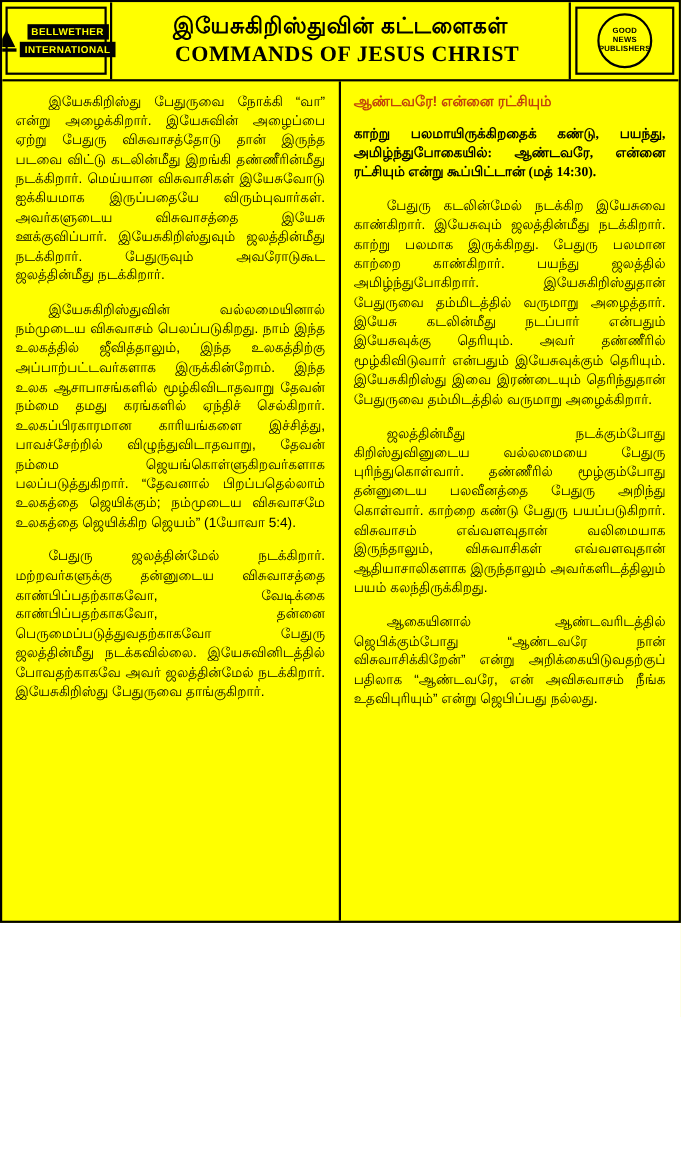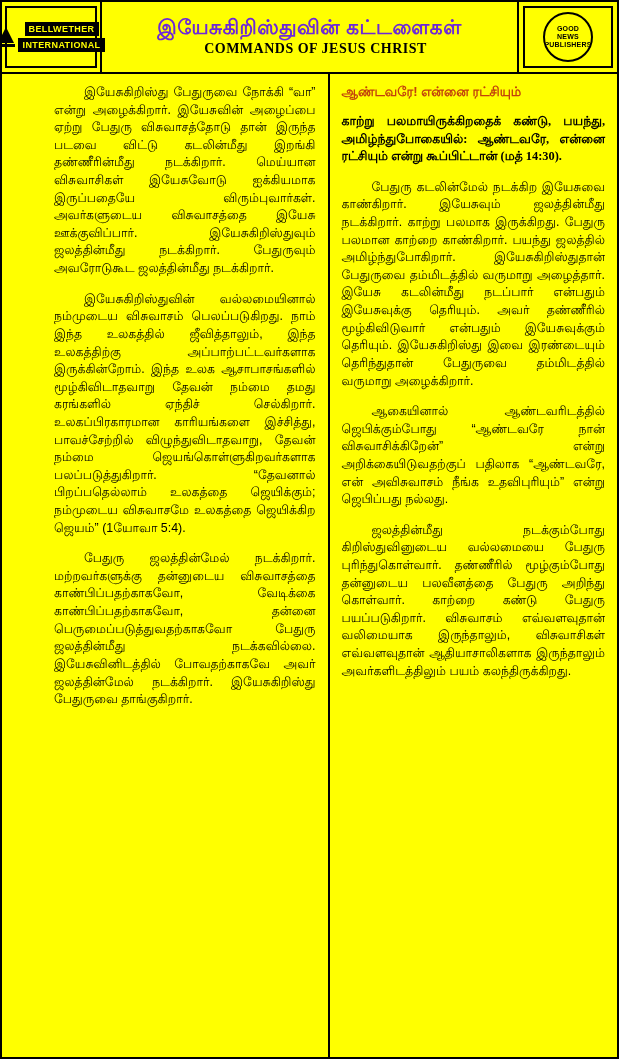--- a/index.html
+++ b/index.html
@@ -5,21 +5,21 @@
   html, body {
     margin: 0;
     padding: 0;
     background: #ffffff;
   }
   body {
     font-family: "Liberation Sans", sans-serif;
   }
   #page {
     width: 619px;
-    height: 1059px;
+    height: 839px;
     background: #ffff00;
     border: 2px solid #000000;
     box-sizing: border-box;
     position: relative;
     overflow: hidden;
   }
   
   .header {
     display: flex;
     align-items: stretch;
@@ -93,27 +93,27 @@
     flex-direction: column;
     align-items: center;
     justify-content: center;
     border-right: 2px solid #000000;
     box-sizing: border-box;
     padding: 2px 4px;
   }
   .title-tamil {
     font-size: 20px;
     font-weight: bold;
-    color: #6d28d9;
+    color: #000000;
     line-height: 1.15;
     text-align: center;
     letter-spacing: 0.5px;
   }
   .title-english {
-    font-size: 14px;
+    font-size: 20px;
     font-weight: bold;
     color: #000000;
     line-height: 1.15;
     text-align: center;
     font-family: "Liberation Serif", serif;
     letter-spacing: 0.5px;
     margin-top: 2px;
     margin-left: 12px;
   }
   .pub-box {
@@ -152,21 +152,20 @@
     line-height: 1.15;
     text-align: center;
     color: #000000;
     letter-spacing: 0.2px;
   }
   
   .columns {
     display: flex;
     height: calc(100% - 72px);
     box-sizing: border-box;
-    padding-left: 40px;
   }
   .col {
     width: 50%;
     box-sizing: border-box;
     padding: 10px 12px 8px 12px;
     overflow: hidden;
   }
   .col-left {
     border-right: 2px solid #000000;
   }
@@ -237,19 +236,19 @@
     <div class="col col-left">
       <p class="para">இயேசுகிறிஸ்து பேதுருவை நோக்கி “வா” என்று அழைக்கிறார். இயேசுவின் அழைப்பை ஏற்று பேதுரு விசுவாசத்தோடு தான் இருந்த படவை விட்டு கடலின்மீது இறங்கி தண்ணீரின்மீது நடக்கிறார். மெய்யான விசுவாசிகள் இயேசுவோடு ஐக்கியமாக இருப்பதையே விரும்புவார்கள். அவர்களுடைய விசுவாசத்தை இயேசு ஊக்குவிப்பார். இயேசுகிறிஸ்துவும் ஜலத்தின்மீது நடக்கிறார். பேதுருவும் அவரோடுகூட ஜலத்தின்மீது நடக்கிறார்.</p>
       <p class="para">இயேசுகிறிஸ்துவின் வல்லமையினால் நம்முடைய விசுவாசம் பெலப்படுகிறது. நாம் இந்த உலகத்தில் ஜீவித்தாலும், இந்த உலகத்திற்கு அப்பாற்பட்டவர்களாக இருக்கின்றோம். இந்த உலக ஆசாபாசங்களில் மூழ்கிவிடாதவாறு தேவன் நம்மை தமது கரங்களில் ஏந்திச் செல்கிறார். உலகப்பிரகாரமான காரியங்களை இச்சித்து, பாவச்சேற்றில் விழுந்துவிடாதவாறு, தேவன் நம்மை ஜெயங்கொள்ளுகிறவர்களாக பலப்படுத்துகிறார். “தேவனால் பிறப்பதெல்லாம் உலகத்தை ஜெயிக்கும்; நம்முடைய விசுவாசமே உலகத்தை ஜெயிக்கிற ஜெயம்” (1யோவா 5:4).</p>
       <p class="para">பேதுரு ஜலத்தின்மேல் நடக்கிறார். மற்றவர்களுக்கு தன்னுடைய விசுவாசத்தை காண்பிப்பதற்காகவோ, வேடிக்கை காண்பிப்பதற்காகவோ, தன்னை பெருமைப்படுத்துவதற்காகவோ பேதுரு ஜலத்தின்மீது நடக்கவில்லை. இயேசுவினிடத்தில் போவதற்காகவே அவர் ஜலத்தின்மேல் நடக்கிறார். இயேசுகிறிஸ்து பேதுருவை தாங்குகிறார்.</p>
     </div>
 
     <div class="col col-right">
       <p class="heading">ஆண்டவரே! என்னை ரட்சியும்</p>
       <p class="para bold noindent">காற்று பலமாயிருக்கிறதைக் கண்டு, பயந்து, அமிழ்ந்துபோகையில்: ஆண்டவரே, என்னை ரட்சியும் என்று கூப்பிட்டான் (மத் 14:30).</p>
       <p class="para">பேதுரு கடலின்மேல் நடக்கிற இயேசுவை காண்கிறார். இயேசுவும் ஜலத்தின்மீது நடக்கிறார். காற்று பலமாக இருக்கிறது. பேதுரு பலமான காற்றை காண்கிறார். பயந்து ஜலத்தில் அமிழ்ந்துபோகிறார். இயேசுகிறிஸ்துதான் பேதுருவை தம்மிடத்தில் வருமாறு அழைத்தார். இயேசு கடலின்மீது நடப்பார் என்பதும் இயேசுவுக்கு தெரியும். அவர் தண்ணீரில் மூழ்கிவிடுவார் என்பதும் இயேசுவுக்கும் தெரியும். இயேசுகிறிஸ்து இவை இரண்டையும் தெரிந்துதான் பேதுருவை தம்மிடத்தில் வருமாறு அழைக்கிறார்.</p>
+      <p class="para">ஜலத்தின்மீது நடக்கும்போது கிறிஸ்துவினுடைய வல்லமையை பேதுரு புரிந்துகொள்வார். தண்ணீரில் மூழ்கும்போது தன்னுடைய பலவீனத்தை பேதுரு அறிந்து கொள்வார். காற்றை கண்டு பேதுரு பயப்படுகிறார். விசுவாசம் எவ்வளவுதான் வலிமையாக இருந்தாலும், விசுவாசிகள் எவ்வளவுதான் ஆதியாசாலிகளாக இருந்தாலும் அவர்களிடத்திலும் பயம் கலந்திருக்கிறது.</p>
       <p class="para">ஆகையினால் ஆண்டவரிடத்தில் ஜெபிக்கும்போது “ஆண்டவரே நான் விசுவாசிக்கிறேன்” என்று அறிக்கையிடுவதற்குப் பதிலாக “ஆண்டவரே, என் அவிசுவாசம் நீங்க உதவிபுரியும்” என்று ஜெபிப்பது நல்லது.</p>
-      <p class="para">ஜலத்தின்மீது நடக்கும்போது கிறிஸ்துவினுடைய வல்லமையை பேதுரு புரிந்துகொள்வார். தண்ணீரில் மூழ்கும்போது தன்னுடைய பலவீனத்தை பேதுரு அறிந்து கொள்வார். காற்றை கண்டு பேதுரு பயப்படுகிறார். விசுவாசம் எவ்வளவுதான் வலிமையாக இருந்தாலும், விசுவாசிகள் எவ்வளவுதான் ஆதியாசாலிகளாக இருந்தாலும் அவர்களிடத்திலும் பயம் கலந்திருக்கிறது.</p>
     </div>
 
   </div>
 
 </div>
 
 </body></html>

